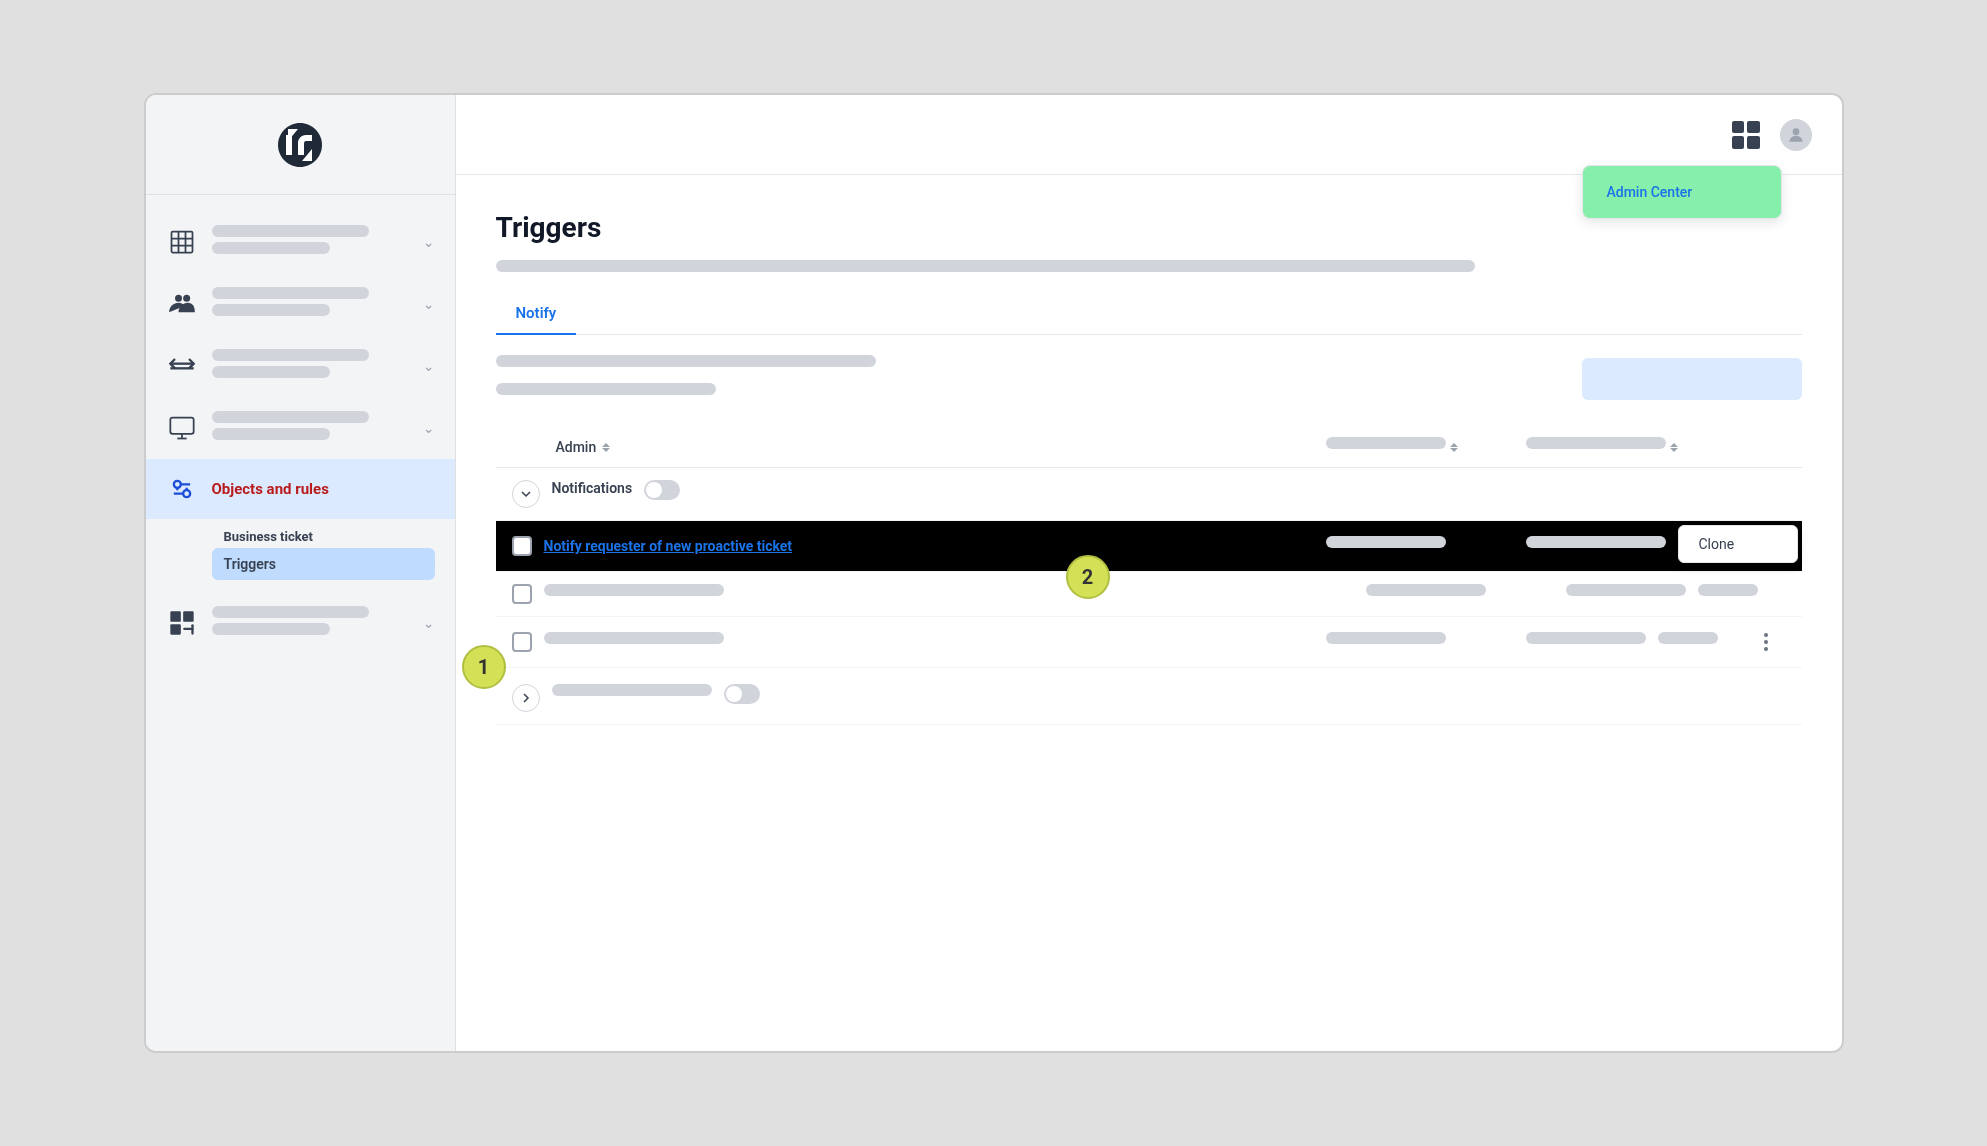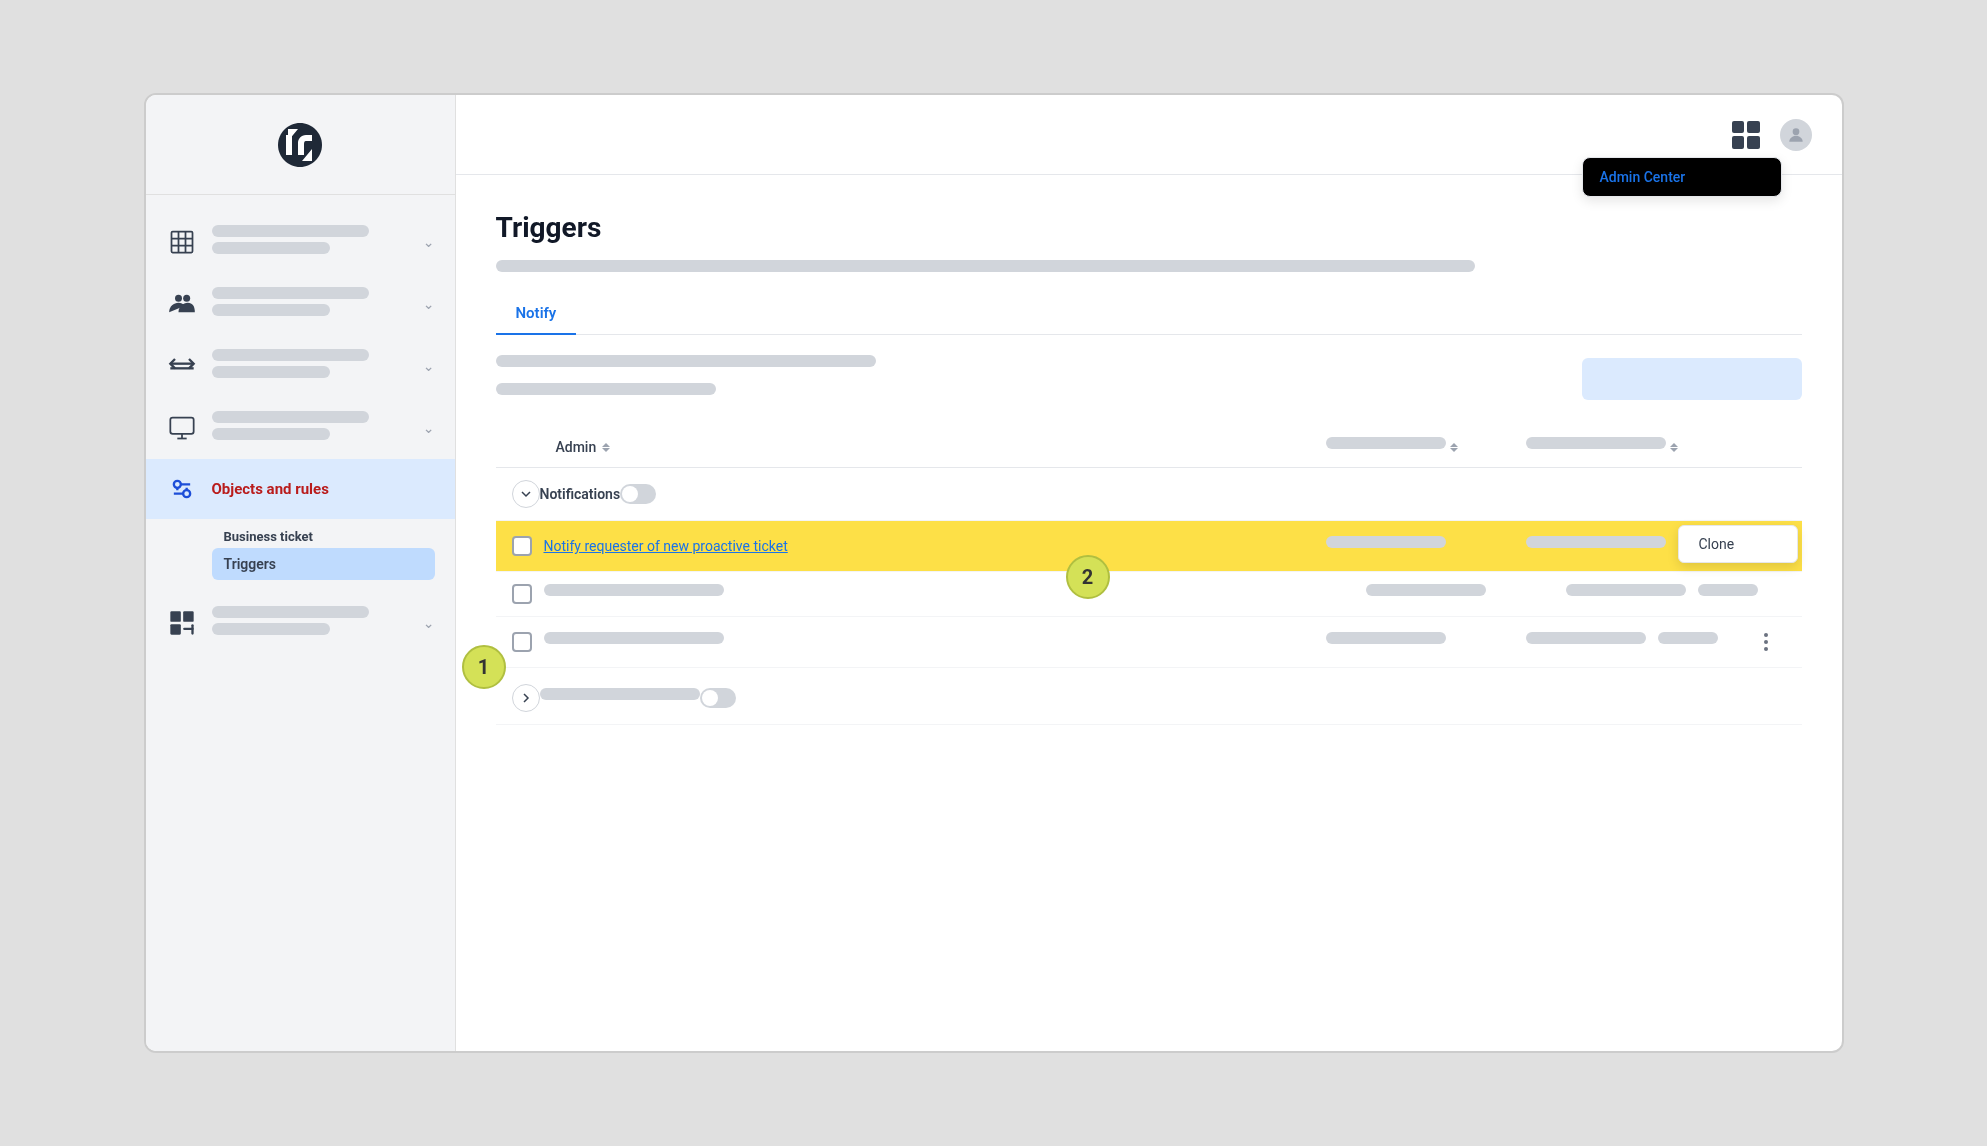--- a/index.html
+++ b/index.html
@@ -158,26 +158,26 @@
     }
     .user-avatar svg {
       width: 20px;
       height: 20px;
       fill: #9ca3af;
     }
 
     
     .dropdown-menu {
       position: absolute;
-      top: 62px;
+      top: 70px;
       right: 60px;
-      background: #000000;
+      background: #86efac;
       border: 1px solid #e5e7eb;
       border-radius: 8px;
-      padding: 1px;
+      padding: 8px;
       box-shadow: 0 4px 12px rgba(0,0,0,0.1);
       z-index: 100;
       min-width: 200px;
     }
     .dropdown-item {
       padding: 10px 16px;
       font-size: 14px;
       color: #1a73e8;
       cursor: pointer;
       border-radius: 4px;
@@ -271,21 +271,22 @@
     .col-actions { width: 40px; }
 
     .table-row {
       display: flex;
       align-items: center;
       padding: 12px 16px;
       border-bottom: 1px solid #f3f4f6;
       font-size: 14px;
     }
     .table-row.highlighted {
-      background: #fde047;
+      background: #000000;
+      font-weight: bold;
     }
     .row-checkbox {
       width: 20px;
       height: 20px;
       border: 2px solid #9ca3af;
       border-radius: 4px;
       margin-right: 12px;
       flex-shrink: 0;
       display: flex;
       align-items: center;
@@ -296,23 +297,23 @@
     .row-link {
       color: #1a73e8;
       text-decoration: underline;
       cursor: pointer;
       font-size: 14px;
     }
 
     
     .group-row {
       display: flex;
-      align-items: center;
       padding: 12px 16px;
       border-bottom: 1px solid #f3f4f6;
+      gap: 12px;
     }
     .chevron-btn {
       width: 28px;
       height: 28px;
       border: 1px solid #d1d5db;
       border-radius: 50%;
       display: flex;
       align-items: center;
       justify-content: center;
       cursor: pointer;

